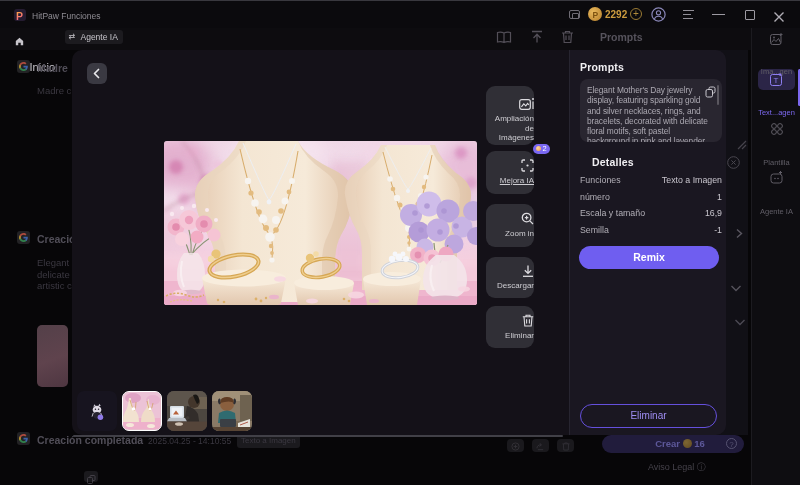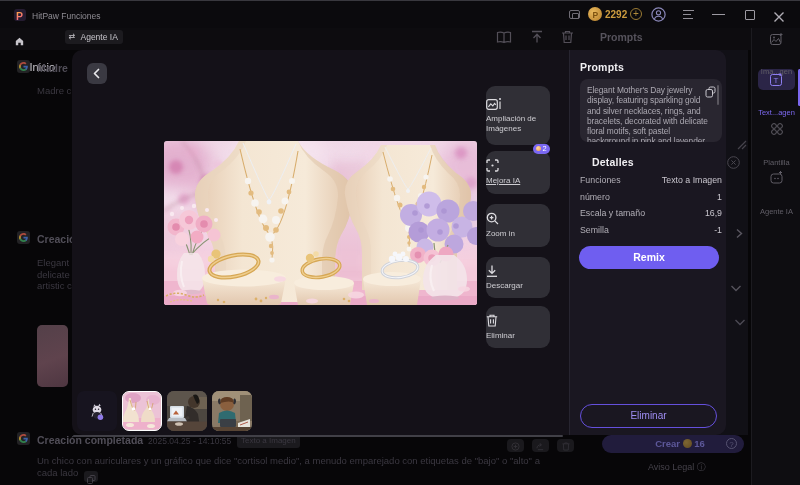--- a/index.html
+++ b/index.html
@@ -78,22 +78,22 @@
 #modal-right { position:absolute; left:497px; top:0; width:157px; height:385px;
   background:#1a1721; border-left:1px solid #272530; border-radius:0 10px 10px 0; box-sizing:border-box; }
 
 #backbtn { position:absolute; left:15px; top:13px; width:20px; height:21px; background:#3a3942;
   border-radius:6px; }
 
 
 #mainimg { position:absolute; left:92px; top:91px; width:313px; height:164px; border-radius:3px; overflow:hidden; }
 
 
-.act { position:absolute; left:414px; width:64px; background:#302f36; border-radius:9px;
-  color:#cecdd2; font-size:8px; text-align:left; }
+.act { position:absolute; left:414px; width:48px; background:#302f36; border-radius:9px;
+  color:#cecdd2; font-size:8px; text-align:right; }
 .act .lbl { margin-top:2px; line-height:9.5px; }
 #badge2 { position:absolute; left:461px; top:94px; width:17px; height:10px; background:#7a68f2;
   border-radius:5px; color:#fff; font-size:7.5px; line-height:10px; text-align:center; z-index:3; }
 #badge2 .dot { display:inline-block; width:5px; height:5px; border-radius:50%;
   background:radial-gradient(circle at 35% 35%, #ffd9a0, #f09a4e); margin-right:1px; }
 
 
 .thumb { position:absolute; top:341px; width:40px; height:40px; border-radius:7px; overflow:hidden; }
 
 
@@ -190,21 +190,20 @@
       <svg width="9" height="9" viewBox="0 0 24 24" style="margin:2px;">
   <path fill="#3c62a8" d="M23.5 12.3c0-.8-.1-1.6-.2-2.3H12v4.5h6.5c-.3 1.5-1.1 2.8-2.4 3.6v3h3.9c2.3-2.1 3.5-5.2 3.5-8.8z"></path>
   <path fill="#31824c" d="M12 24c3.2 0 6-1.1 8-2.9l-3.9-3c-1.1.7-2.5 1.2-4.1 1.2-3.1 0-5.8-2.1-6.7-5H1.3v3.1C3.3 21.3 7.3 24 12 24z"></path>
   <path fill="#b28f33" d="M5.3 14.3c-.2-.7-.4-1.5-.4-2.3s.1-1.6.4-2.3V6.6H1.3C.5 8.2 0 10 0 12s.5 3.8 1.3 5.4l4-3.1z"></path>
   <path fill="#ad4b3e" d="M12 4.7c1.8 0 3.3.6 4.6 1.8l3.4-3.4C18 1.2 15.2 0 12 0 7.3 0 3.3 2.7 1.3 6.6l4 3.1c.9-2.9 3.6-5 6.7-5z"></path>
 </svg>
     </div>
   <div class="bghead" style="left:37px; top:434px;">Creación completada</div>
   <div class="bgtext" style="left:148px; top:436px; font-size:8.5px;">2025.04.25 - 14:10:55</div>
   <div class="bgtext" style="left:237px; top:433px; background:#1b1a1e; border-radius:3px; padding:1.5px 4px; font-size:8px;">Texto a Imagen</div>
-  <div class="bgtext" style="left:37px; top:455px; width:760px;">Un chico con auriculares y un gráfico que dice "cortisol medio", a menudo emparejado con etiquetas de "bajo" o "alto" a<br>cada lado</div>
   <div class="abs" style="left:84px; top:471px; width:14px; height:11px; background:#1b1a1e; border-radius:3px;"><svg width="9" height="9" viewBox="0 0 9 9" style="margin:1px 2.5px;">
         <rect x="0.5" y="2.5" width="5" height="6" rx="1" fill="none" stroke="#47444c" stroke-width="0.9"></rect>
         <path d="M3 2.5 V1.5 Q3 0.5 4 0.5 H7 Q8 0.5 8 1.5 V4.5 Q8 5.5 7 5.5 H5.8" fill="none" stroke="#47444c" stroke-width="0.9"></path>
       </svg></div>
 
   <svg class="abs" style="left:737px; top:140px;" width="10" height="10" viewBox="0 0 10 10">
       <path d="M1 9 L9 1 M5 9 L9 5" stroke="#46434c" stroke-width="1.2" fill="none"></path>
     </svg>
   <svg class="abs" style="left:727px; top:156px;" width="13" height="13" viewBox="0 0 13 13">
       <circle cx="6.5" cy="6.5" r="5.8" fill="none" stroke="#4a4750" stroke-width="1"></circle>

